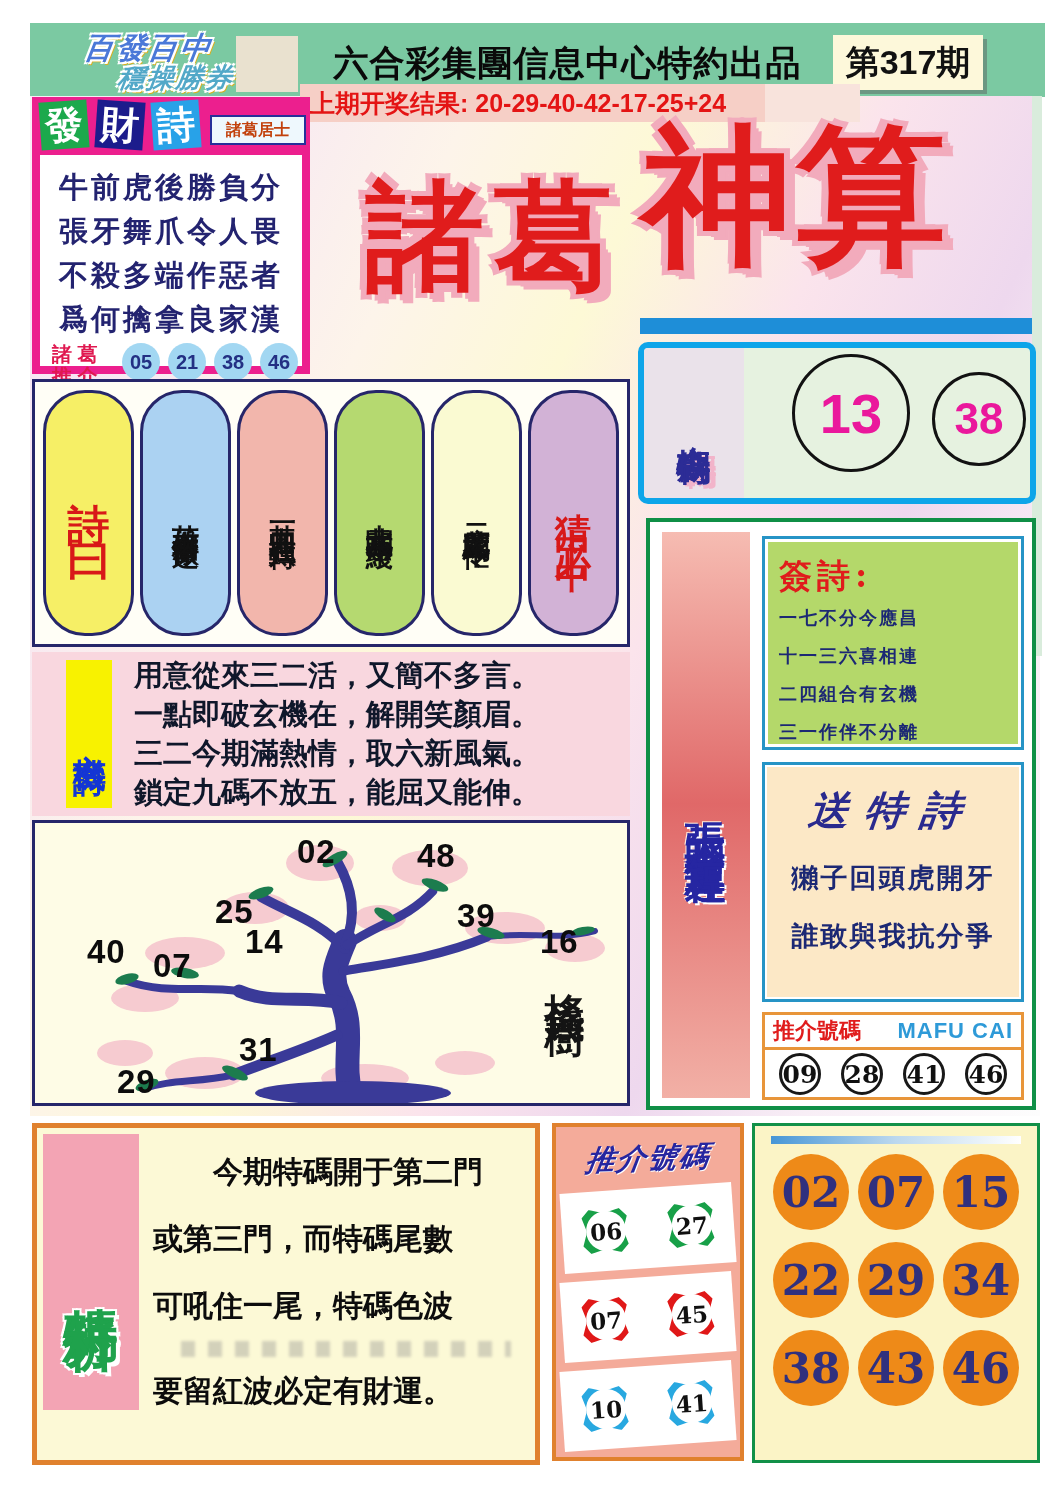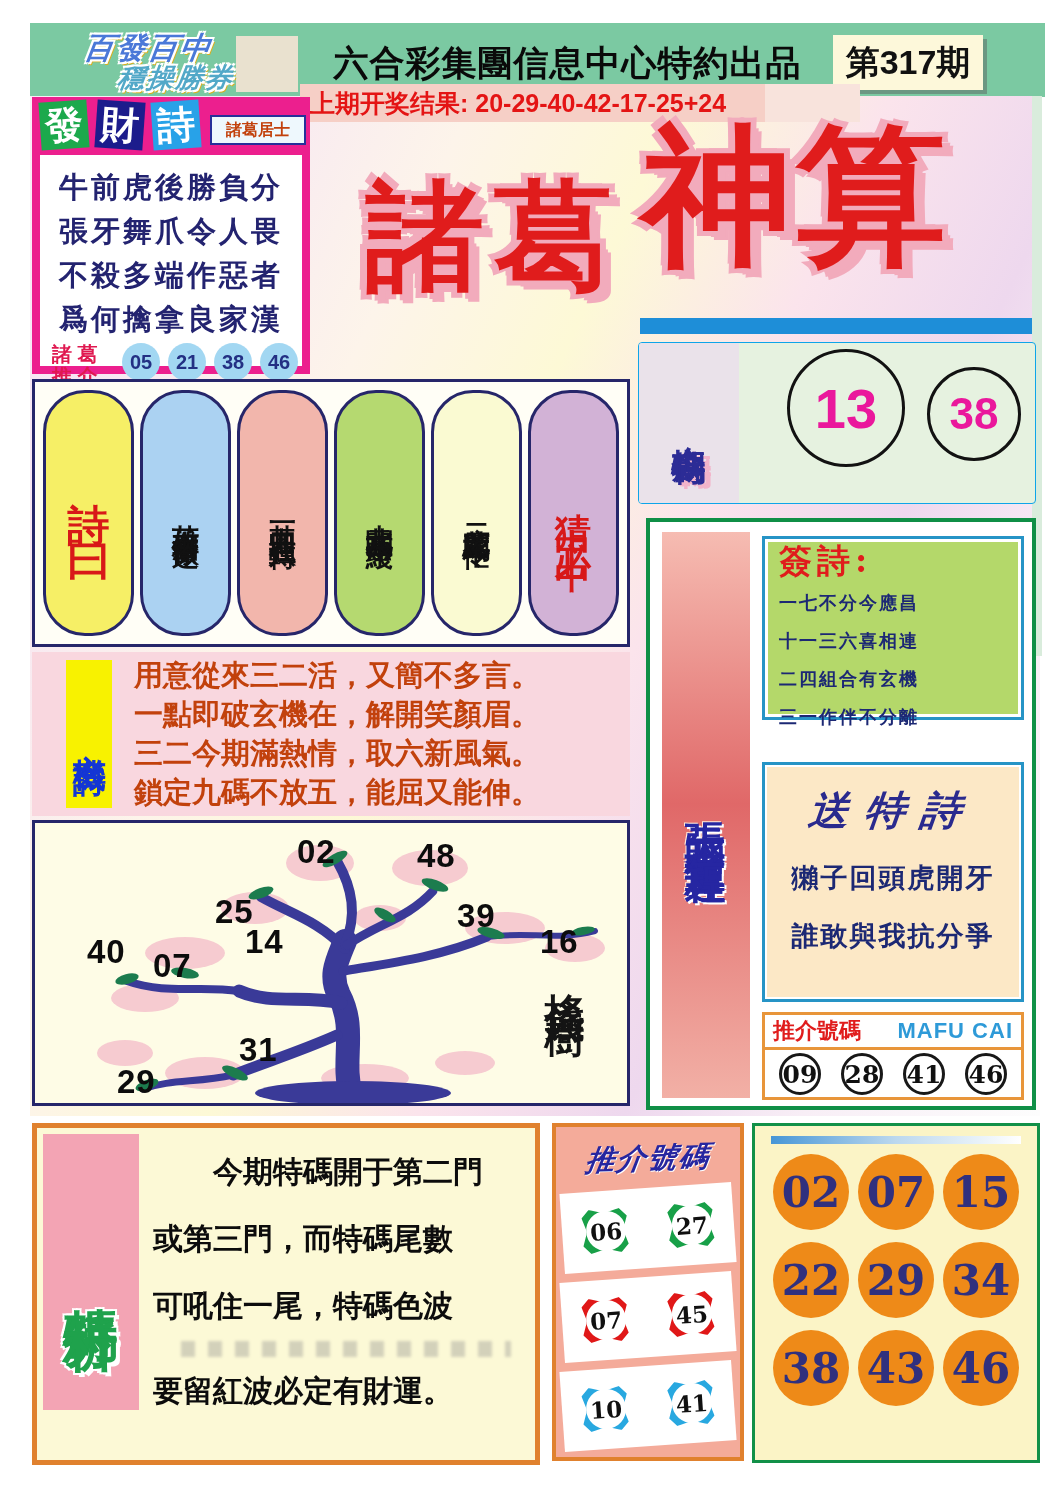--- a/index.html
+++ b/index.html
@@ -57,58 +57,58 @@
   .pill span{font-weight:bold;}
   .p1{background:#f6ef66;} .p1 span{color:#d81818;font-size:42px;letter-spacing:44px;}
   .p2{background:#abd2f2;} .p3{background:#f2b6ac;} .p4{background:#b5d970;} .p5{background:#fafad2;}
   .p2 span,.p3 span,.p4 span,.p5 span{color:#111;font-size:27px;letter-spacing:3px;}
   .p6{background:#d2b2d6;} .p6 span{color:#d81818;font-size:36px;letter-spacing:14px;}
 
   
   .xuanji{left:32px;top:652px;width:598px;height:164px;background:#f9d7df;}
   .xj-strip{left:34px;top:8px;width:46px;height:148px;background:#f8f200;}
   .xj-strip span{font-size:33px;font-weight:bold;color:#1436d4;letter-spacing:4px;}
-  .xj-lines{left:102px;top:4px;font-size:29px;font-weight:bold;color:#c2410c;line-height:39px;}
+  .xj-lines{left:102px;top:4px;font-size:29px;font-weight:bold;color:#0f172a;line-height:39px;}
 
   
   .tree{left:32px;top:820px;width:598px;height:286px;background:#fefce6;border:3px solid #26266a;
         box-sizing:border-box;}
   .tree-num{position:absolute;font-size:33px;font-weight:bold;color:#0c0c0c;letter-spacing:1px;}
   .tree-label{right:34px;top:138px;height:140px;}
   .tree-label span{font-family:"DejaVu Serif",serif;font-size:40px;font-weight:bold;color:#141414;
                    letter-spacing:12px;}
 
   
   .mt{font-family:"DejaVu Serif",serif;font-weight:bold;color:#e01c1c;
       text-shadow:8px 6px 0 #f2abbc,-6px 5px 0 #f2abbc,6px -5px 0 #f2abbc,-7px -5px 0 #f2abbc,11px 9px 0 #f2abbc;}
   .mt1{left:366px;top:158px;font-size:118px;letter-spacing:10px;}
   .mt2{left:642px;top:98px;font-size:150px;letter-spacing:4px;}
 
   .blue-bar{left:640px;top:318px;width:392px;height:16px;background:#1e8ed8;}
 
   
-  .special{left:638px;top:342px;width:398px;height:162px;border:1px solid #0ea5e9;border-radius:4px;
+  .special{left:638px;top:342px;width:398px;height:162px;border:6px solid #0ea5e9;border-radius:10px;
            background:#e6f2e0;box-sizing:border-box;overflow:hidden;}
   .sp-left{left:0;top:0;width:100px;height:100%;background:#eae2ea;}
   .sp-label{width:100%;height:100%;}
   .sp-label span{font-size:34px;font-weight:bold;color:#2c2c96;letter-spacing:2px;
                  text-shadow:6px 4px 0 #f2b4ca;}
   .sp-c{border:3px solid #121212;border-radius:50%;color:#ea189c;font-weight:bold;}
   .sp-c1{left:148px;top:6px;width:112px;height:112px;font-size:56px;}
   .sp-c2{left:288px;top:24px;width:88px;height:88px;font-size:44px;}
 
   
   .rbox{left:646px;top:518px;width:390px;height:592px;border:4px solid #0f8f46;background:#fff;
         box-sizing:border-box;}
   .rp-strip{left:12px;top:10px;width:88px;height:566px;
             background:linear-gradient(#f6bcb2,#e06868 48%,#f2b0a6);}
   .rp-strip span{font-size:41px;font-weight:bold;color:#2626a2;letter-spacing:5px;
                  text-shadow:2px 2px 0 #ffffff,-1px -1px 0 #ffe8d8;}
-  .qian{left:112px;top:14px;width:262px;height:184px;background:#b4d86a;border:3px solid #2694c6;
-        box-shadow:inset 0 0 0 3px #fff;box-sizing:border-box;padding:0 14px;}
+  .qian{left:112px;top:14px;width:262px;height:214px;background:#b4d86a;border:3px solid #2694c6;
+        box-shadow:inset 0 0 0 3px #fff;box-sizing:border-box;padding:15px 14px;}
   .q-title{font-size:33px;font-weight:bold;color:#e01c1c;letter-spacing:5px;font-family:"DejaVu Serif",serif;}
   .q-line{font-size:18px;font-weight:bold;color:#1c2874;line-height:38px;letter-spacing:2px;}
   .song{left:112px;top:240px;width:262px;height:240px;background:#fce8c6;border:3px solid #2694c6;
         box-shadow:inset 0 0 0 2px #fff;box-sizing:border-box;text-align:center;}
   .s-title{margin-top:18px;font-size:40px;font-weight:bold;font-style:italic;color:#2a2a8e;
            letter-spacing:16px;font-family:"DejaVu Serif",serif;transform:skewX(-6deg);}
   .s-line{margin-top:22px;font-size:27px;font-weight:bold;color:#1c2874;letter-spacing:2px;}
   .mafu{left:112px;top:490px;width:262px;height:88px;border:3px solid #e8953a;background:#fff;
         box-sizing:border-box;}
   .m-head{height:32px;display:flex;justify-content:space-between;align-items:center;padding:0 8px;

